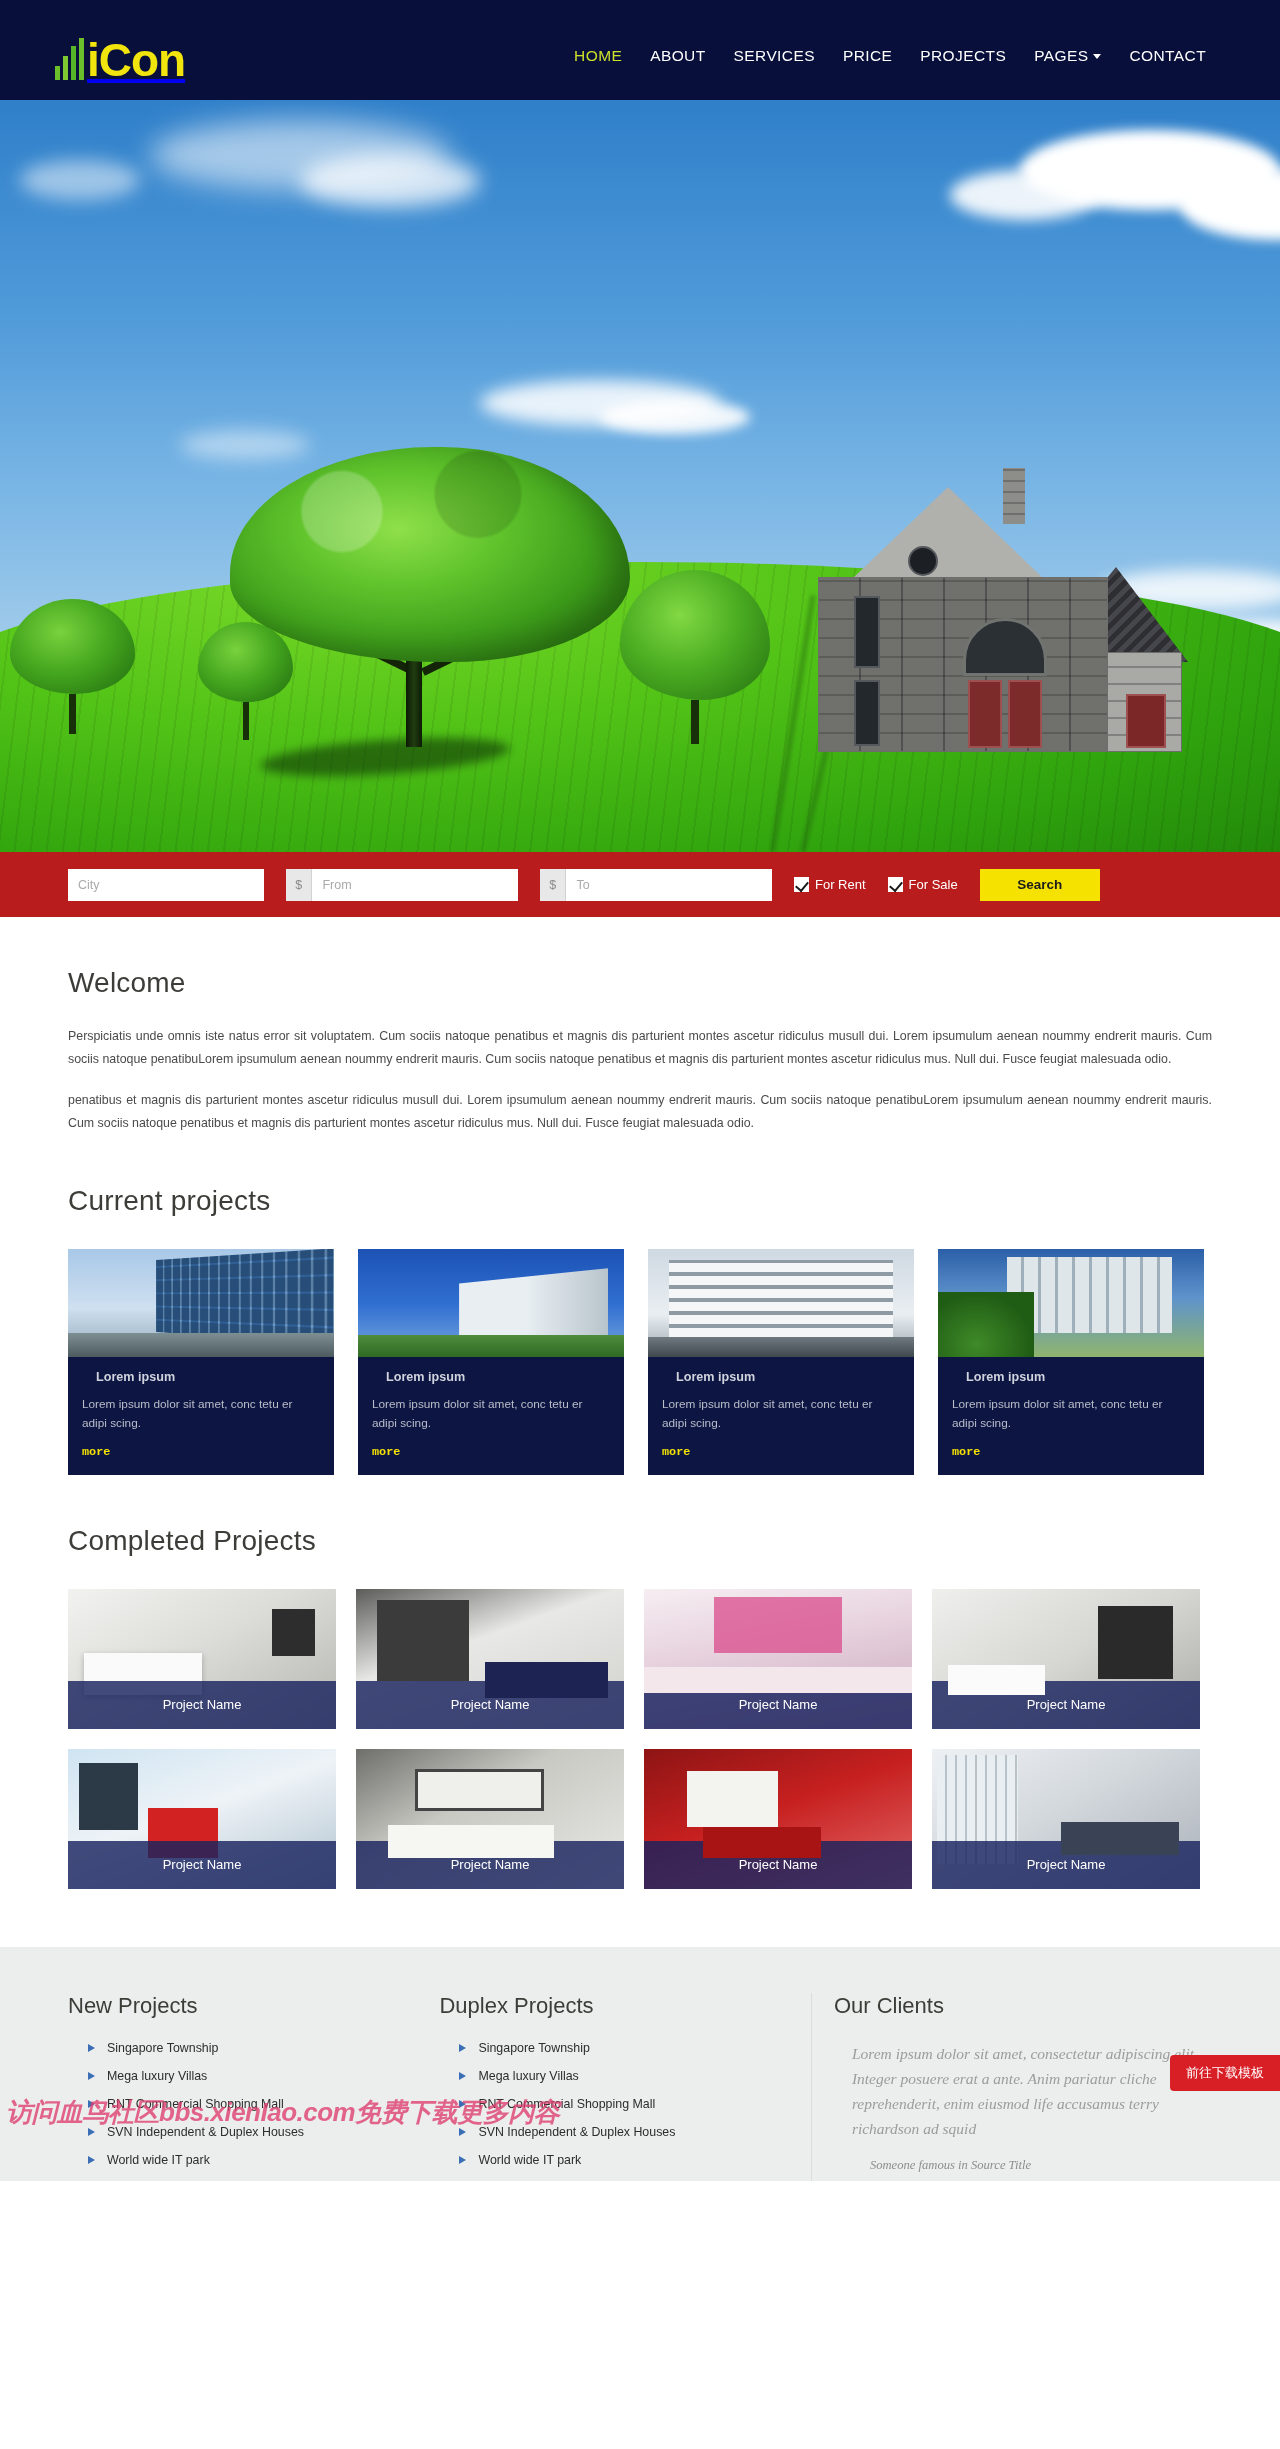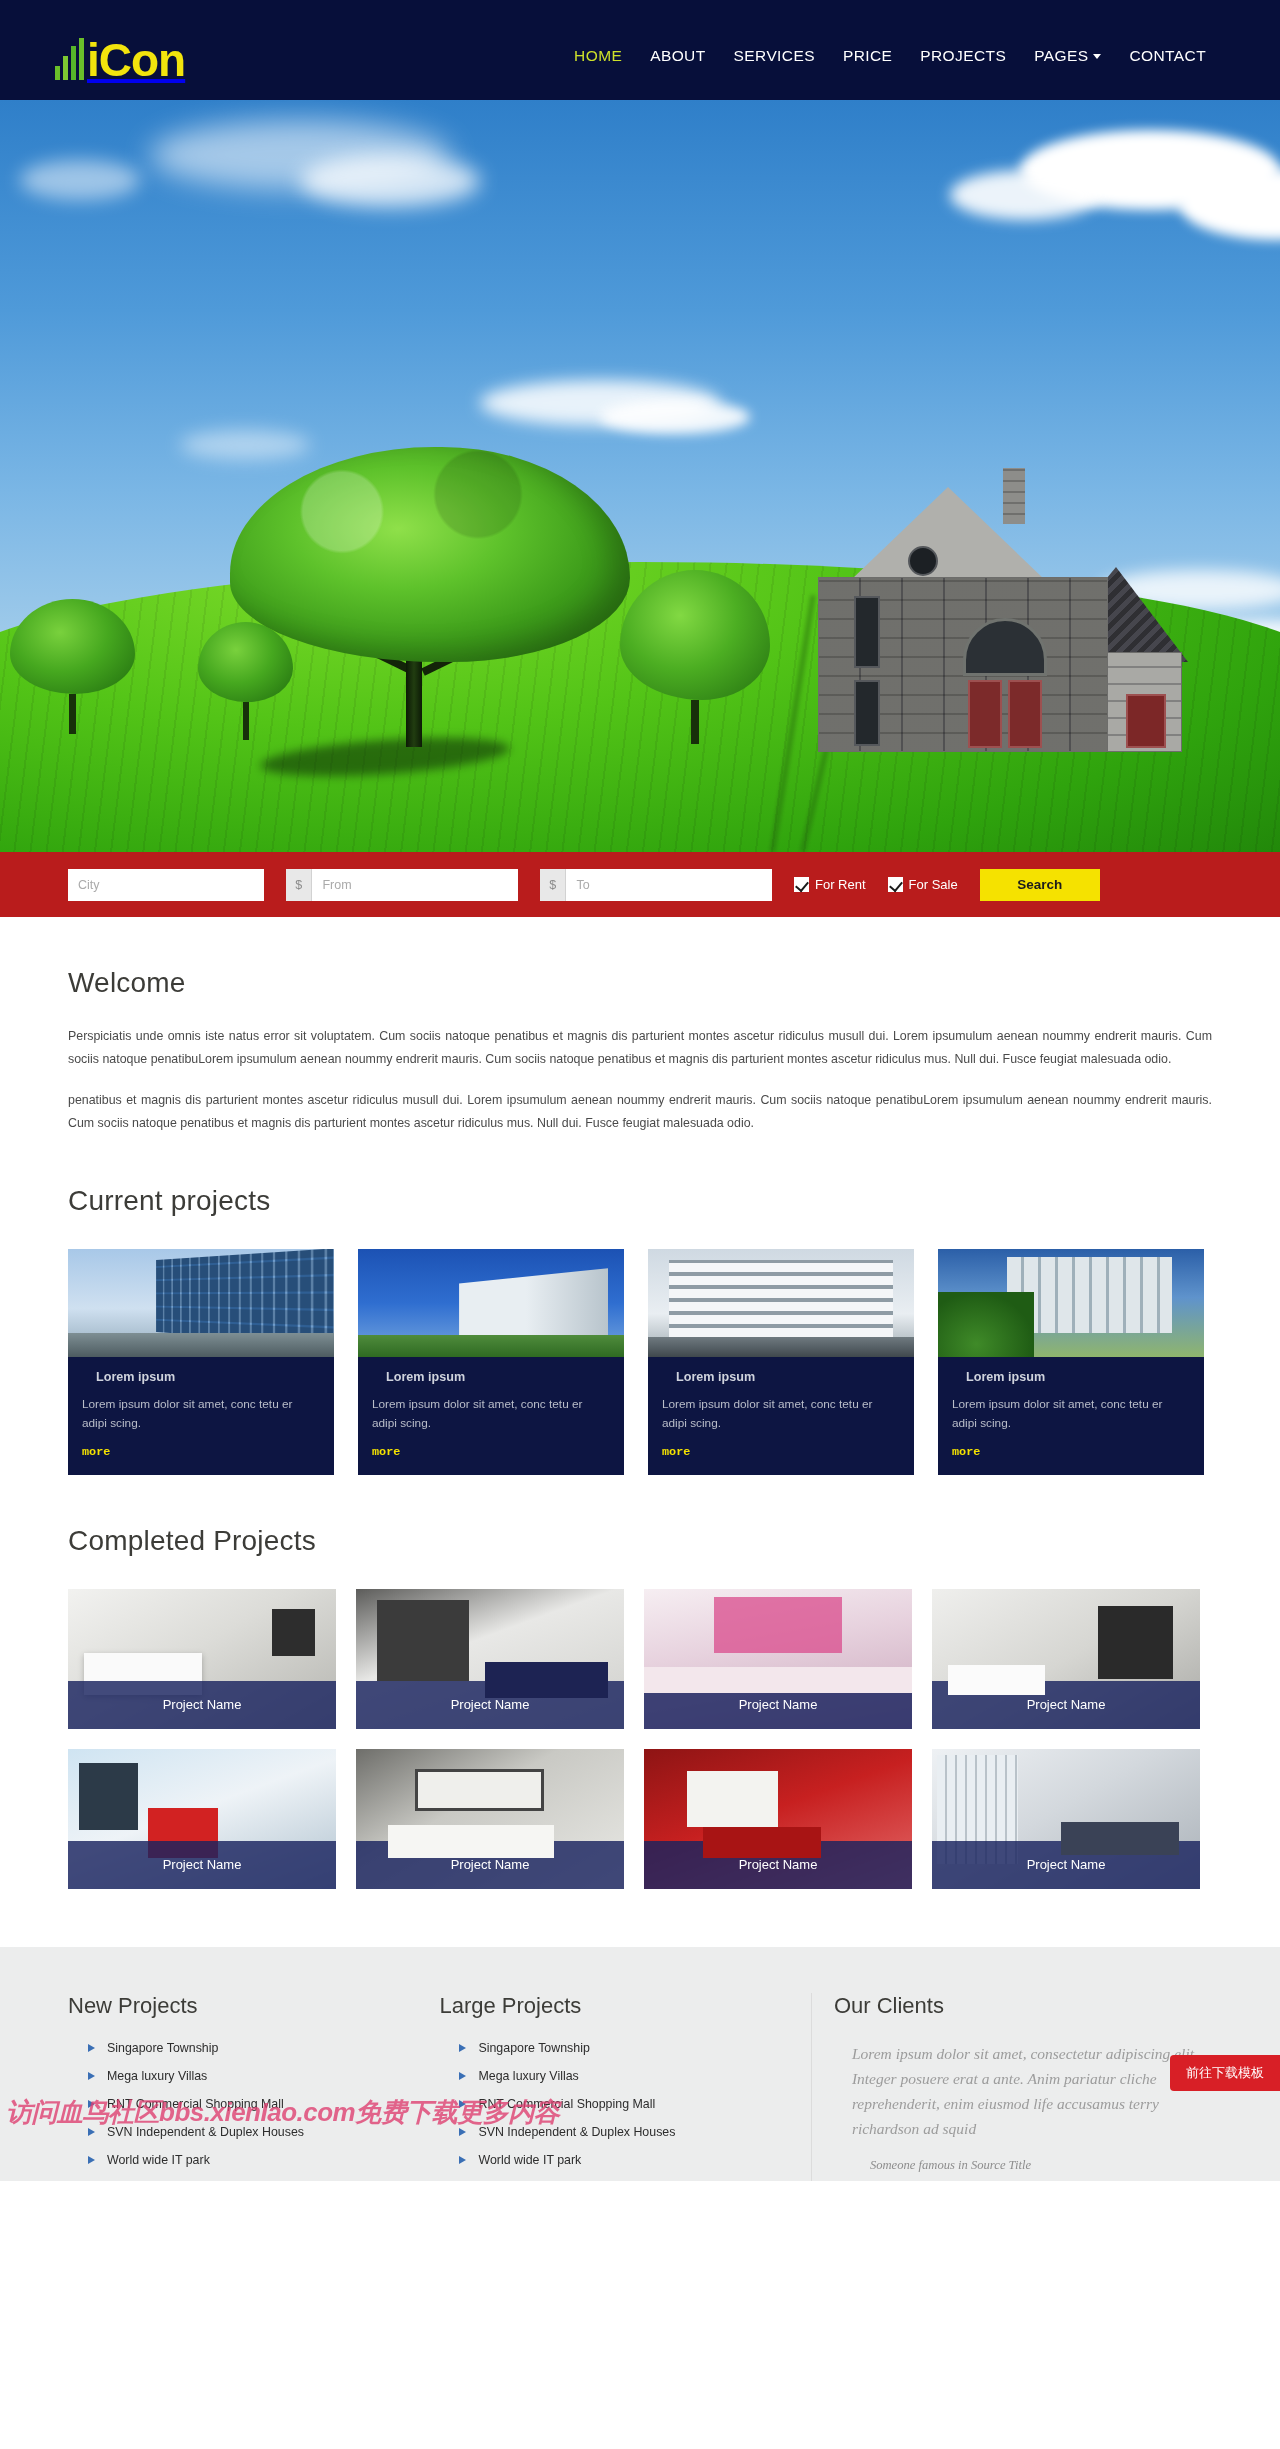--- a/index.html
+++ b/index.html
@@ -671,21 +671,21 @@
           <a href="#">SVN Independent &amp; Duplex Houses</a>
         </li>
       <li>
           <span class="arrow"></span>
           <a href="#">World wide IT park</a>
         </li>
     </ul>
   </div>
 
   <div class="fcol">
-    <h3>Large Projects</h3>
+    <h3>Duplex Projects</h3>
     <ul class="flist">
       <li>
           <span class="arrow"></span>
           <a href="#">Singapore Township</a>
         </li>
       <li>
           <span class="arrow"></span>
           <a href="#">Mega luxury Villas</a>
         </li>
       <li>

